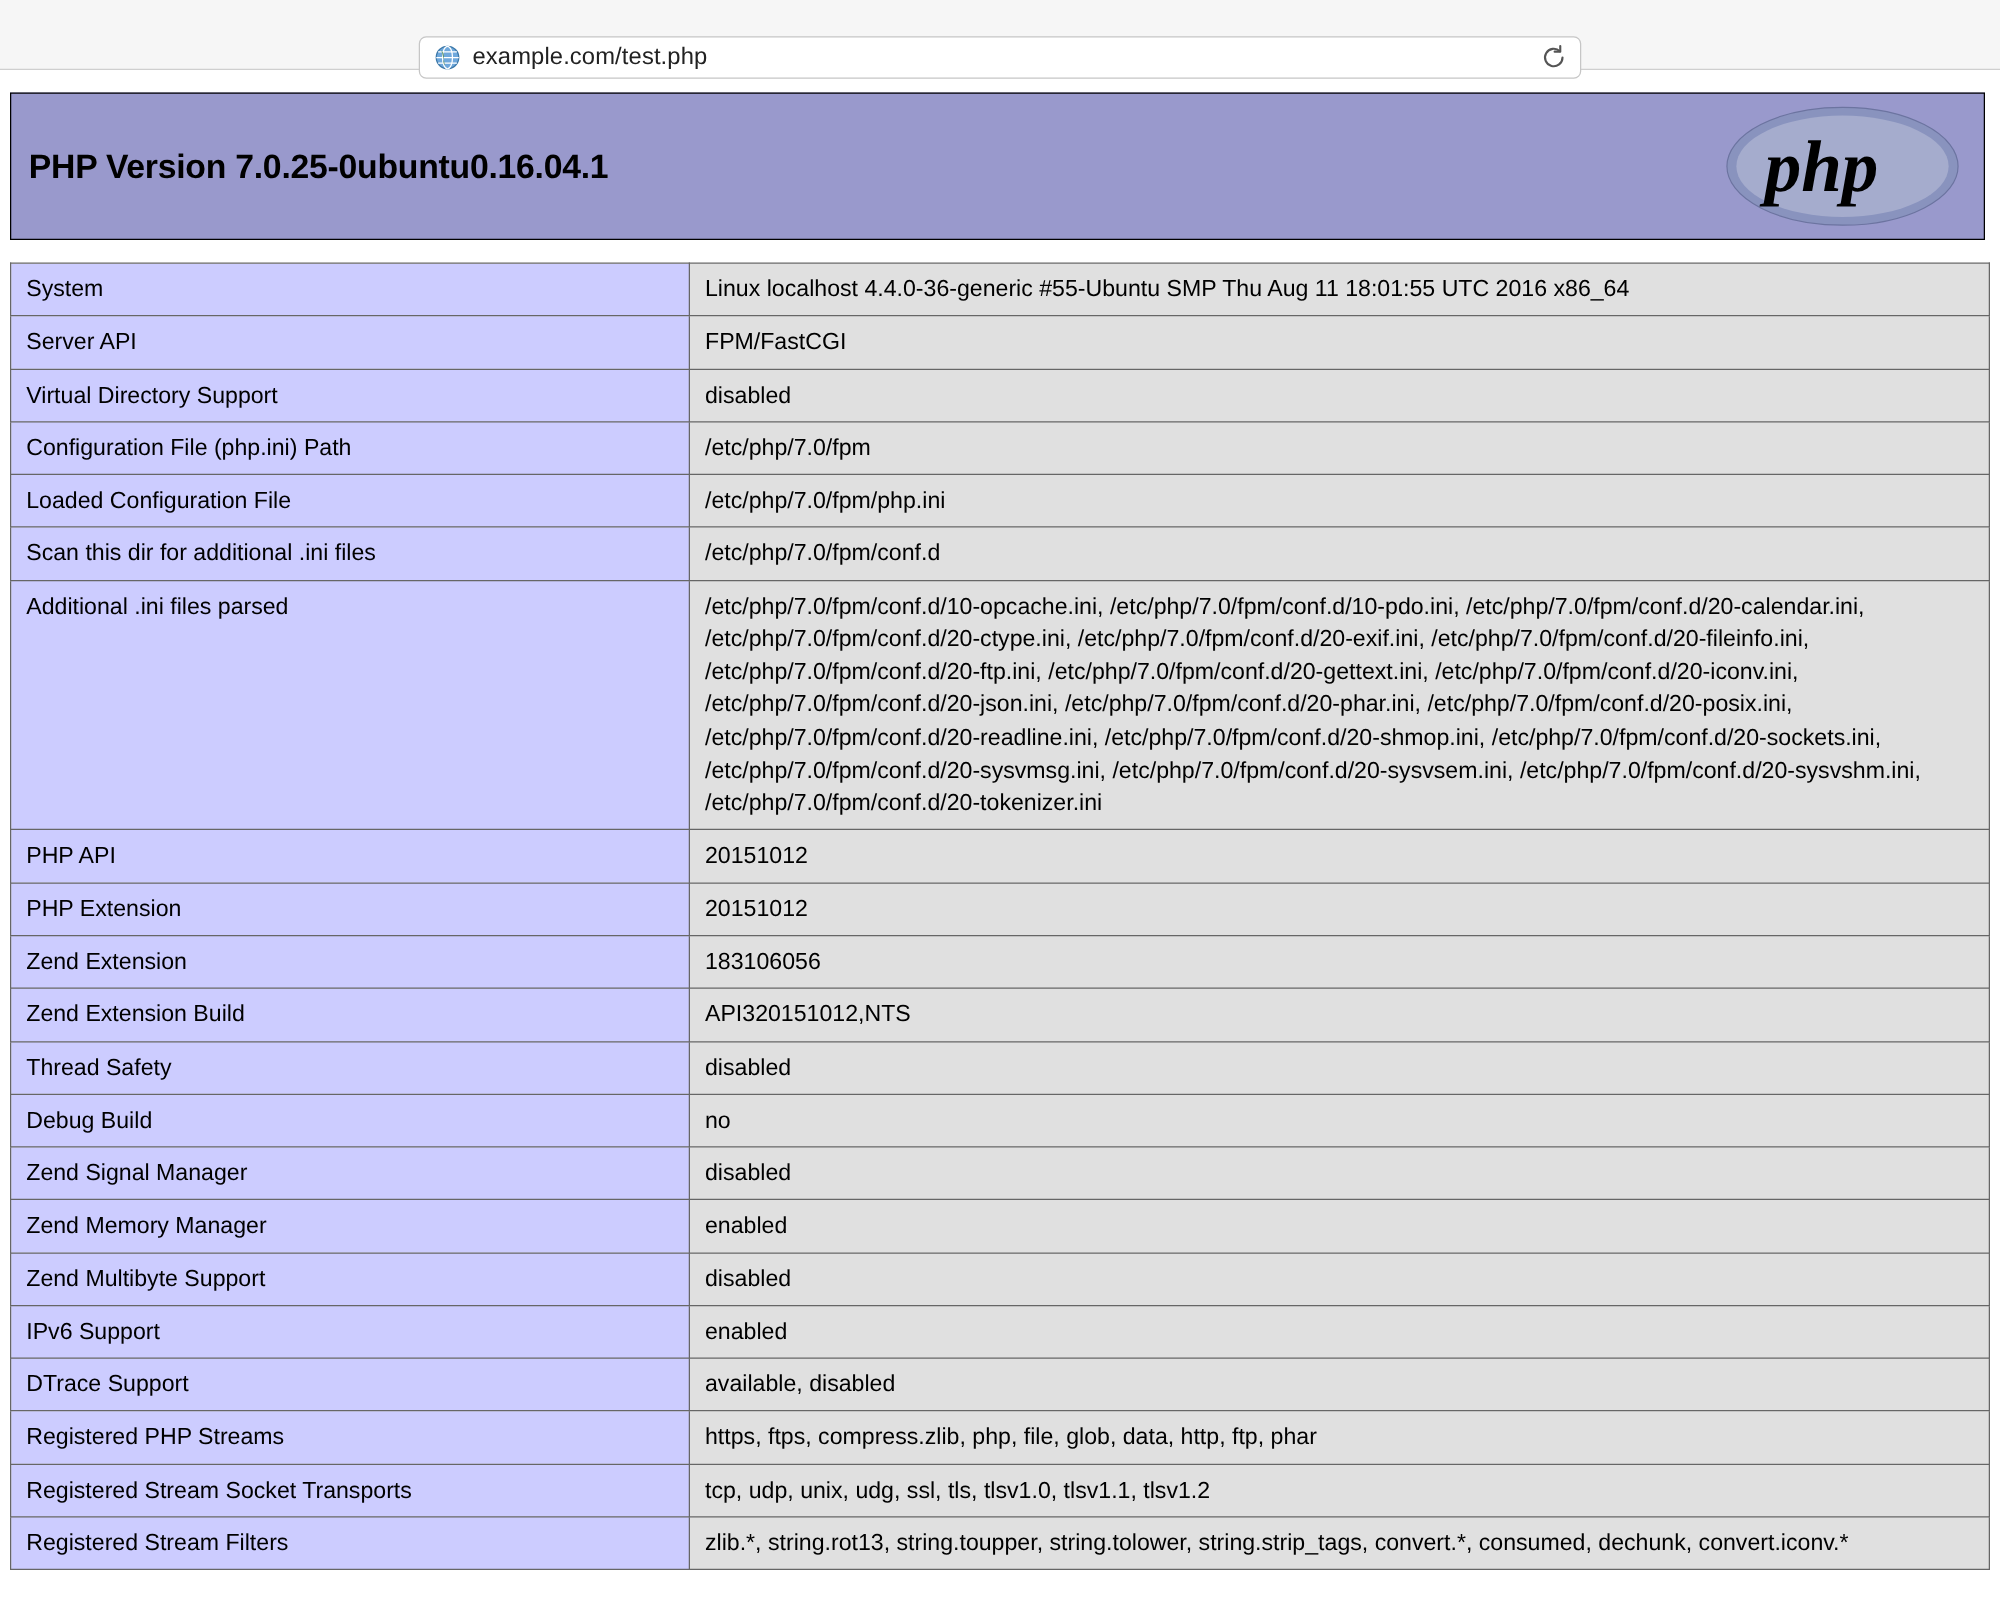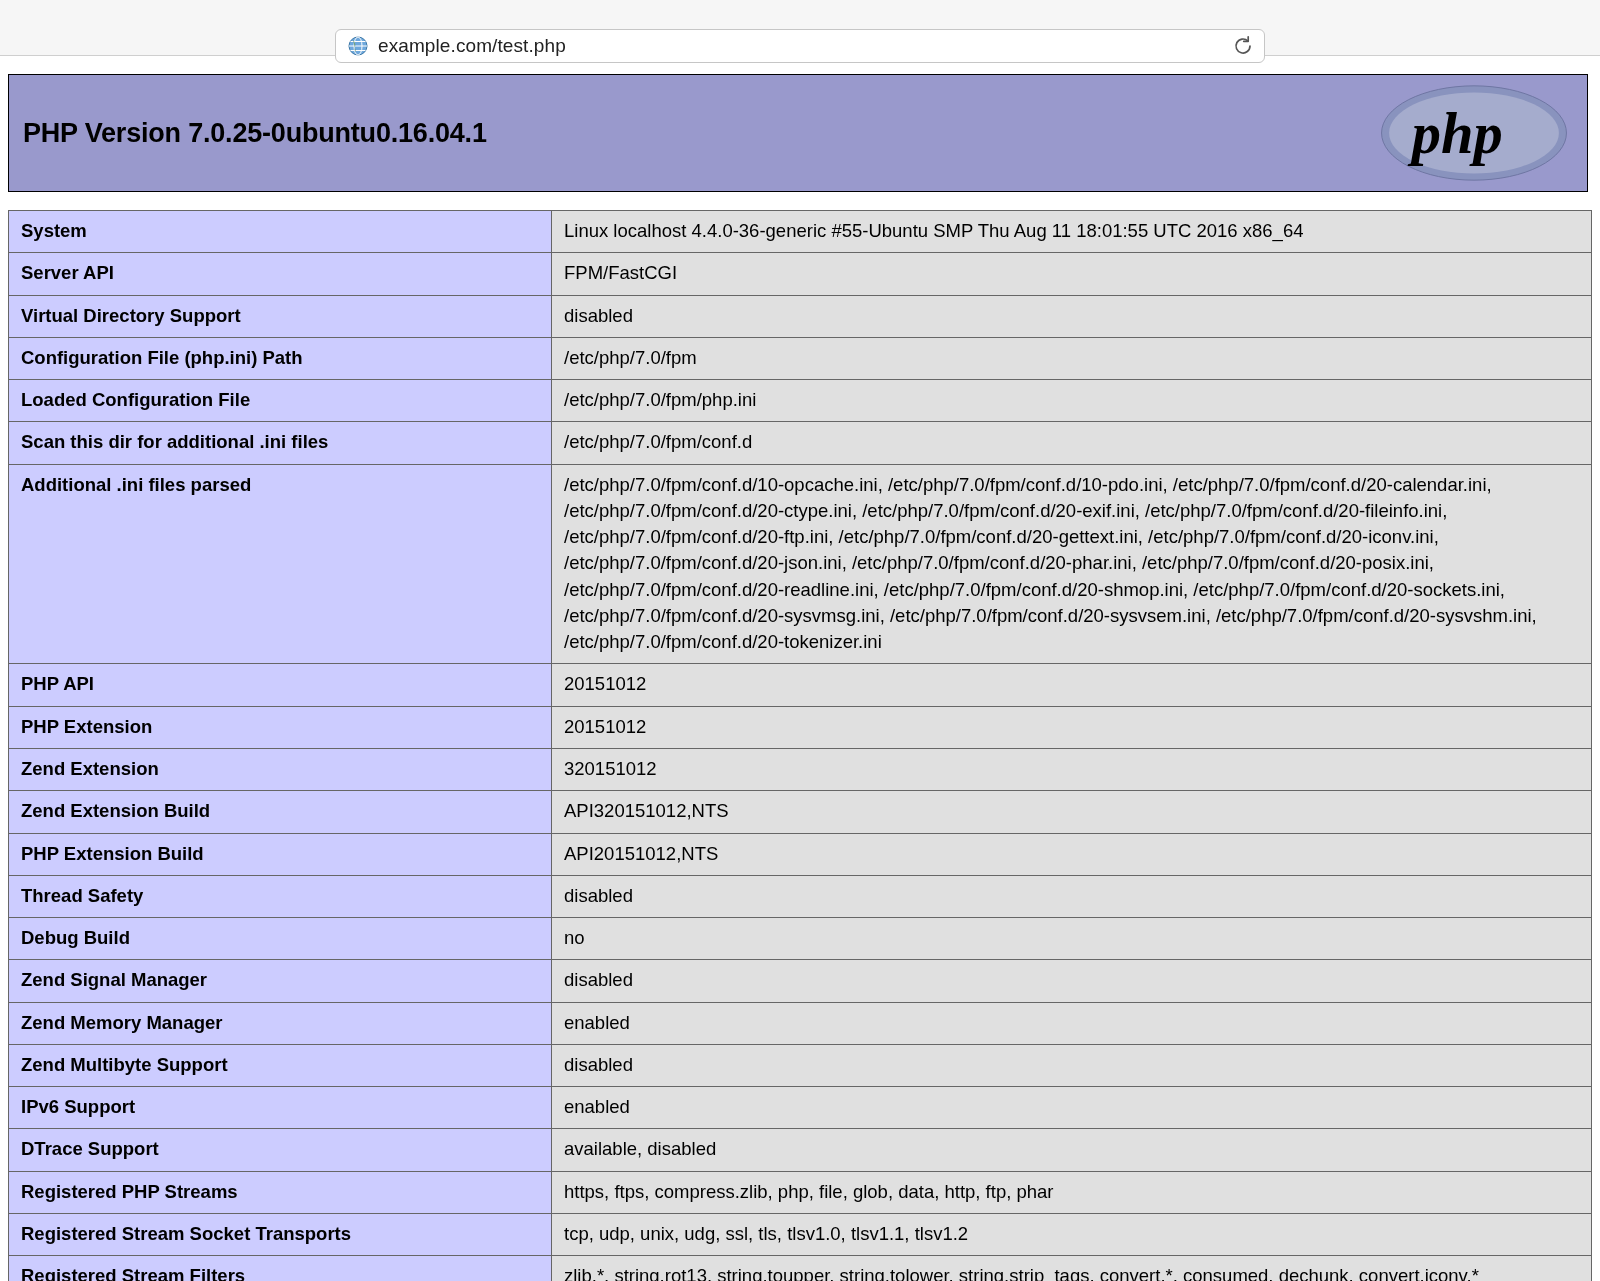--- a/index.html
+++ b/index.html
@@ -98,21 +98,21 @@
     border: 1px solid #666666;
     padding: 7px 10px 8px 12px;
     font-size: 18.5px;
     vertical-align: top;
     line-height: 1.42;
     color: #000000;
   }
   td.key {
     width: 520px;
     background: #ccccff;
-    font-weight: bold;
+    font-weight: normal;
   }
   td.val {
     background: #e0e0e0;
     word-wrap: break-word;
   }
 </style>
 </head>
 <body>
 
 <div class="browser-bar">
@@ -183,29 +183,25 @@
       <tr>
           <td class="key">PHP API</td>
           <td class="val">20151012</td>
         </tr>
       <tr>
           <td class="key">PHP Extension</td>
           <td class="val">20151012</td>
         </tr>
       <tr>
           <td class="key">Zend Extension</td>
-          <td class="val">320151012</td>
+          <td class="val">183106056</td>
         </tr>
       <tr>
           <td class="key">Zend Extension Build</td>
           <td class="val">API320151012,NTS</td>
-        </tr>
-      <tr>
-          <td class="key">PHP Extension Build</td>
-          <td class="val">API20151012,NTS</td>
         </tr>
       <tr>
           <td class="key">Thread Safety</td>
           <td class="val">disabled</td>
         </tr>
       <tr>
           <td class="key">Debug Build</td>
           <td class="val">no</td>
         </tr>
       <tr>

